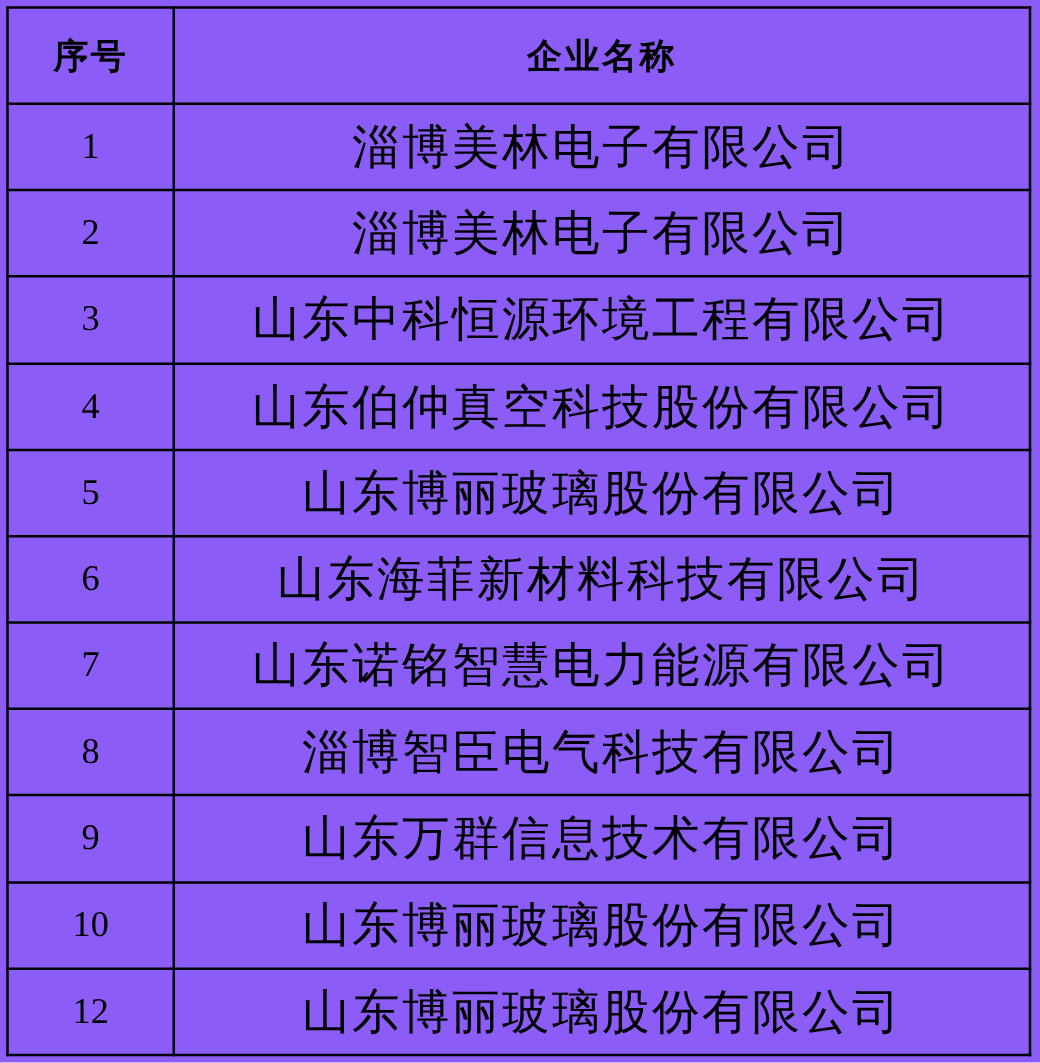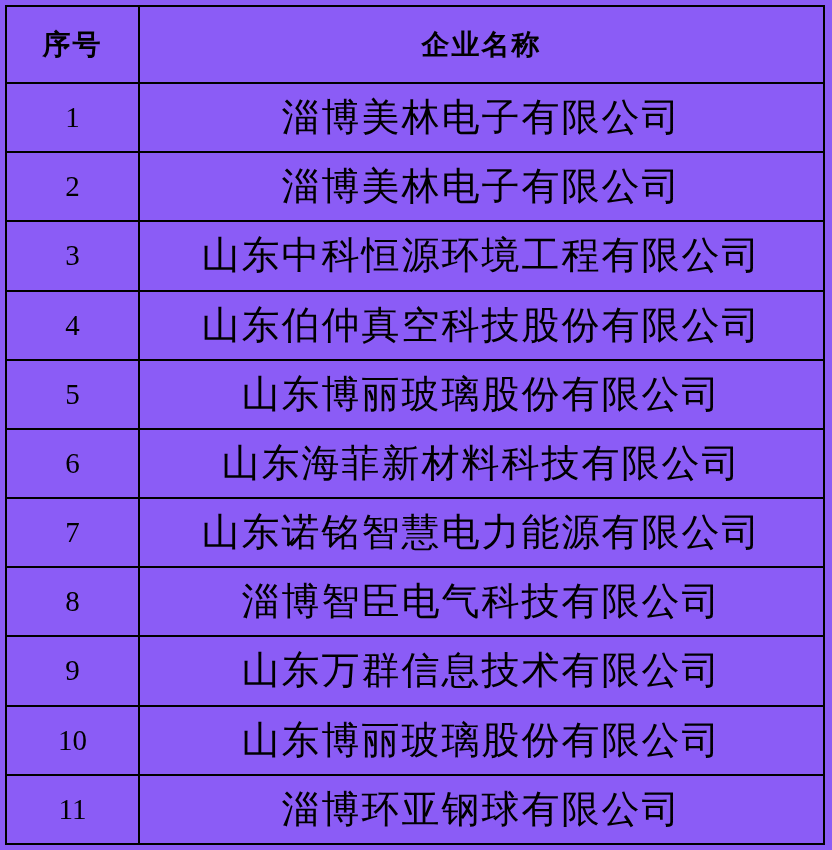--- a/index.html
+++ b/index.html
@@ -108,18 +108,18 @@
       </tr>
       <tr>
         <td class="index-cell">9</td>
         <td class="name-cell">山东万群信息技术有限公司</td>
       </tr>
       <tr>
         <td class="index-cell">10</td>
         <td class="name-cell">山东博丽玻璃股份有限公司</td>
       </tr>
       <tr>
-        <td class="index-cell">11</td>
-        <td class="name-cell">淄博环亚钢球有限公司</td>
+        <td class="index-cell">12</td>
+        <td class="name-cell">山东博丽玻璃股份有限公司</td>
       </tr>
     </tbody>
   </table>
 </div>
 
 </body></html>

